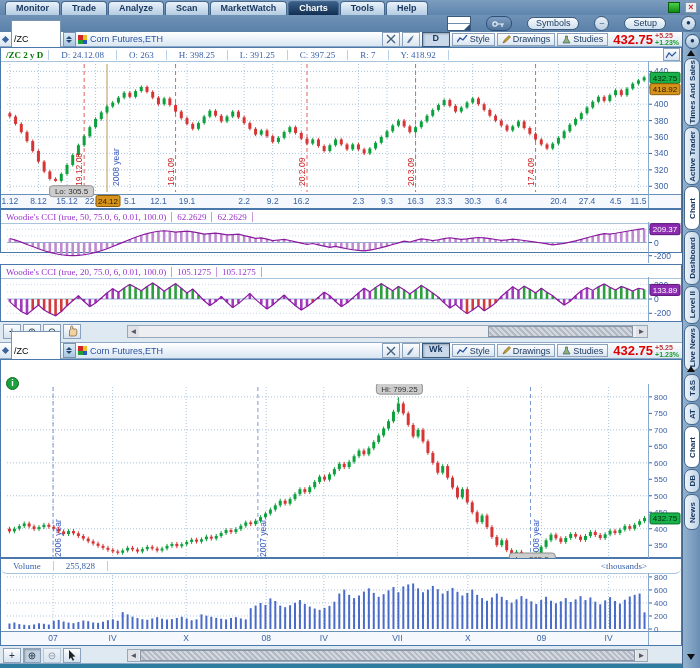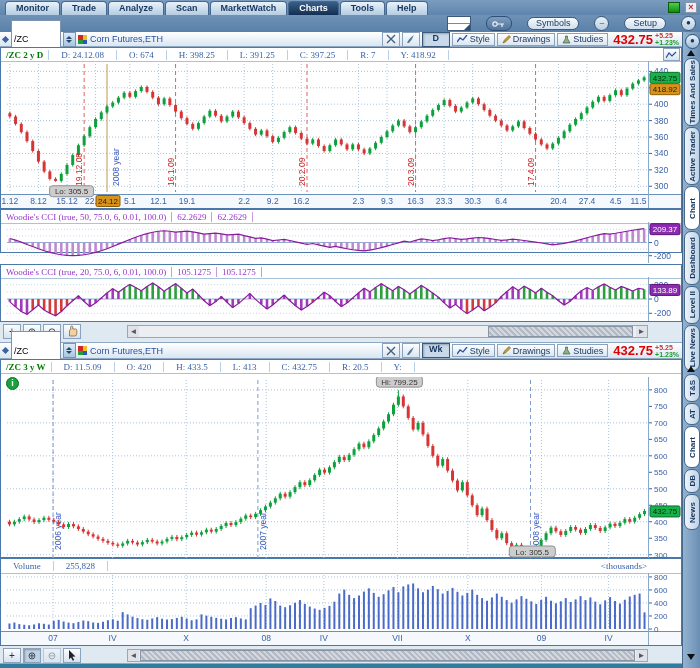--- a/index.html
+++ b/index.html
@@ -166,21 +166,21 @@
         <span class="chg-a">+5.25</span>
         <span class="chg-b">+1.23%</span>
       </span>
     </span>
   </div>
 
   <div class="cframe" style="top:47px;height:162px;">
     <div class="chead" id="chart1-head">
         <span class="htitle">/ZC 2 y D</span>
         <span class="hcell">D: 24.12.08</span>
-        <span class="hcell">O: 674</span>
+        <span class="hcell">O: 263</span>
         <span class="hcell">H: 398.25</span>
         <span class="hcell">L: 391.25</span>
         <span class="hcell">C: 397.25</span>
         <span class="hcell">R: 7</span>
         <span class="hcell">Y: 418.92</span>
         <span class="chart-ico">
           <svg width="11" height="8">
             <polyline points="0,7 3,2 6,5 10,1" fill="none" stroke="#2a52a0" stroke-width="1.2"></polyline>
           </svg>
         </span>
@@ -849,32 +849,22 @@
         </button>
       <span class="price">432.75</span>
       <span class="chgcol">
         <span class="chg-a">+5.25</span>
         <span class="chg-b">+1.23%</span>
       </span>
     </span>
   </div>
 
   <div class="cframe" style="top:359px;height:199px;">
-    <div class="chead" id="chart2-head">
-        <span class="htitle">/ZC 3 y W</span>
-        <span class="hcell">D: 11.5.09</span>
-        <span class="hcell">O: 420</span>
-        <span class="hcell">H: 433.5</span>
-        <span class="hcell">L: 413</span>
-        <span class="hcell">C: 432.75</span>
-        <span class="hcell">R: 20.5</span>
-        <span class="hcell">Y:</span>
-      </div>
     <span class="iicon">i</span>
-    <div class="plot" style="top:17px;" id="chart2-plot">
+    <div class="plot" style="top:24px;" id="chart2-plot">
         <svg width="680" height="184">
           <line x1="6" y1="177.7037037037037" x2="646" y2="177.7037037037037" stroke="#aac4e0" stroke-dasharray="1 2"></line>
           <line x1="6" y1="144.74074074074073" x2="646" y2="144.74074074074073" stroke="#aac4e0" stroke-dasharray="1 2"></line>
           <line x1="6" y1="111.77777777777777" x2="646" y2="111.77777777777777" stroke="#aac4e0" stroke-dasharray="1 2"></line>
           <line x1="6" y1="78.81481481481481" x2="646" y2="78.81481481481481" stroke="#aac4e0" stroke-dasharray="1 2"></line>
           <line x1="6" y1="45.851851851851855" x2="646" y2="45.851851851851855" stroke="#aac4e0" stroke-dasharray="1 2"></line>
           <line x1="6" y1="12.88888888888889" x2="646" y2="12.88888888888889" stroke="#aac4e0" stroke-dasharray="1 2"></line>
           <line x1="52.08" y1="3" x2="52.08" y2="181" stroke="#aac4e0" stroke-dasharray="1 2"></line>
           <line x1="111.60000000000001" y1="3" x2="111.60000000000001" y2="181" stroke="#aac4e0" stroke-dasharray="1 2"></line>
           <line x1="185.20000000000002" y1="3" x2="185.20000000000002" y2="181" stroke="#aac4e0" stroke-dasharray="1 2"></line>
@@ -1183,21 +1173,21 @@
           <line x1="647.5" y1="0" x2="647.5" y2="184" stroke="#88a8cc"></line>
           <g>
             <rect x="649" y="128.94537037037037" width="30" height="11" rx="1.5" fill="#17b24a" stroke="#0a6e2e"></rect>
             <text x="664" y="137.44537037037037" fill="#06280f" font-size="8" text-anchor="middle" font-family="&quot;Liberation Sans&quot;,sans-serif">432.75</text>
           </g>
         </svg>
       </div>
   </div>
 
   <div class="cframe" style="top:558px;height:88px;">
-    <div class="chead" style="height:14px;">
+    <div class="chead" style="height:14px;border-radius:6px;">
       <span class="hcell">Volume</span>
       <span class="hcell">255,828</span>
       <span class="vhd-units">&lt;thousands&gt;</span>
     </div>
     <div class="plot" style="top:14px;" id="volume-plot">
         <svg width="680" height="72">
           <rect x="0" y="58" width="680" height="14" fill="#f5f9fd"></rect>
           <line x1="0" y1="58.5" x2="680" y2="58.5" stroke="#6a90b8"></line>
           <line x1="6" y1="42.98795180722892" x2="646" y2="42.98795180722892" stroke="#aac4e0" stroke-dasharray="1 2"></line>
           <line x1="6" y1="29.97590361445783" x2="646" y2="29.97590361445783" stroke="#aac4e0" stroke-dasharray="1 2"></line>

